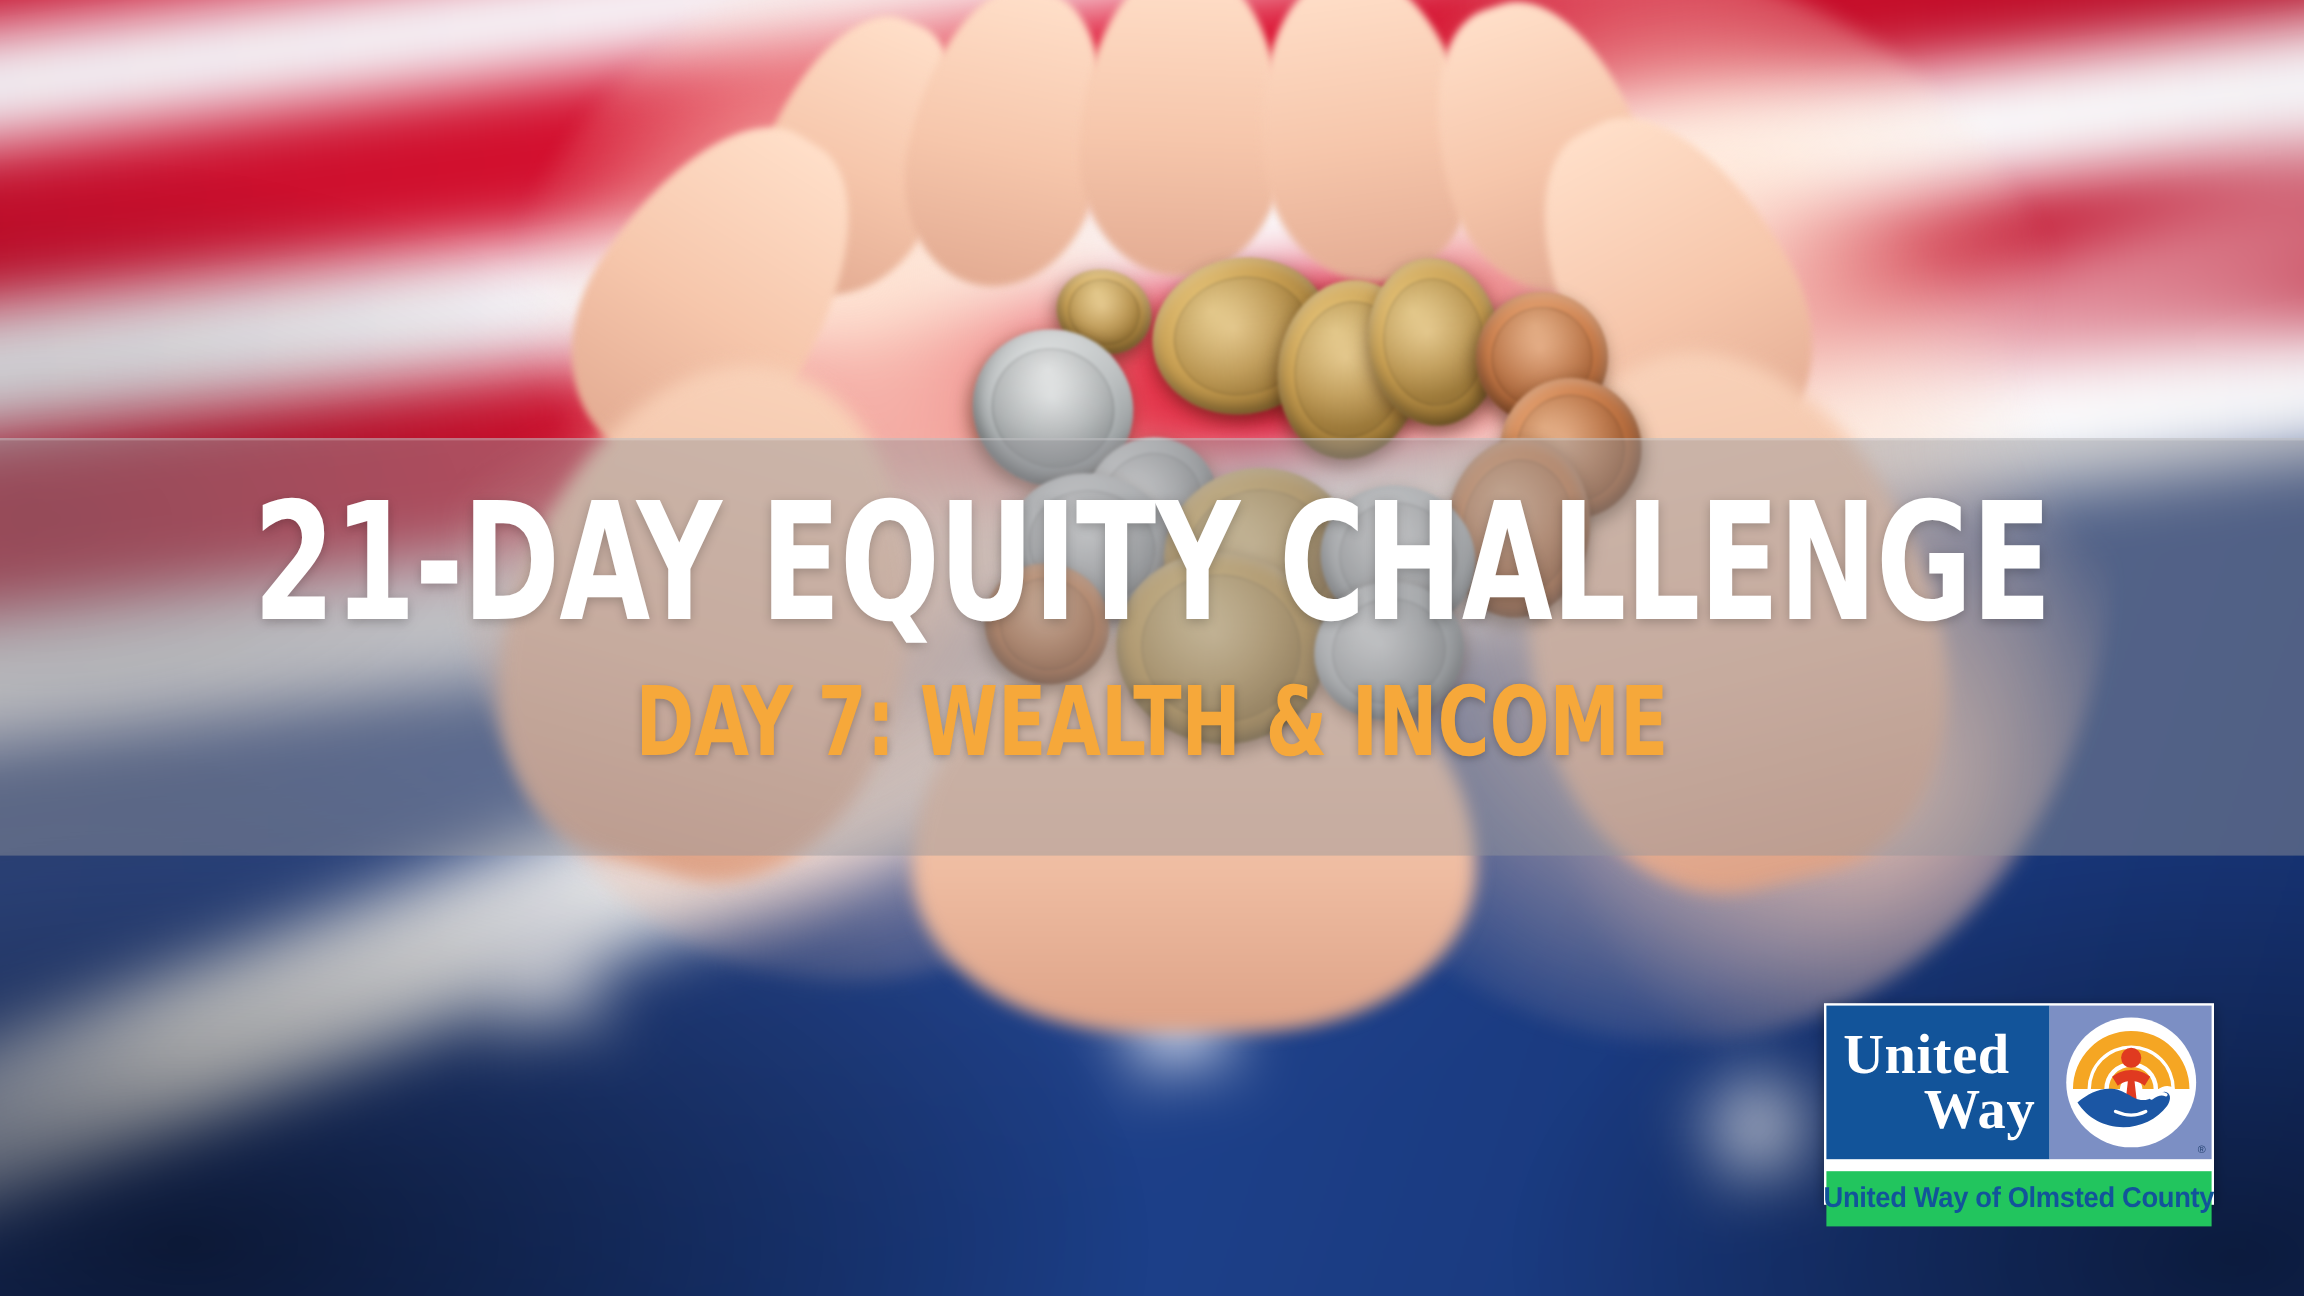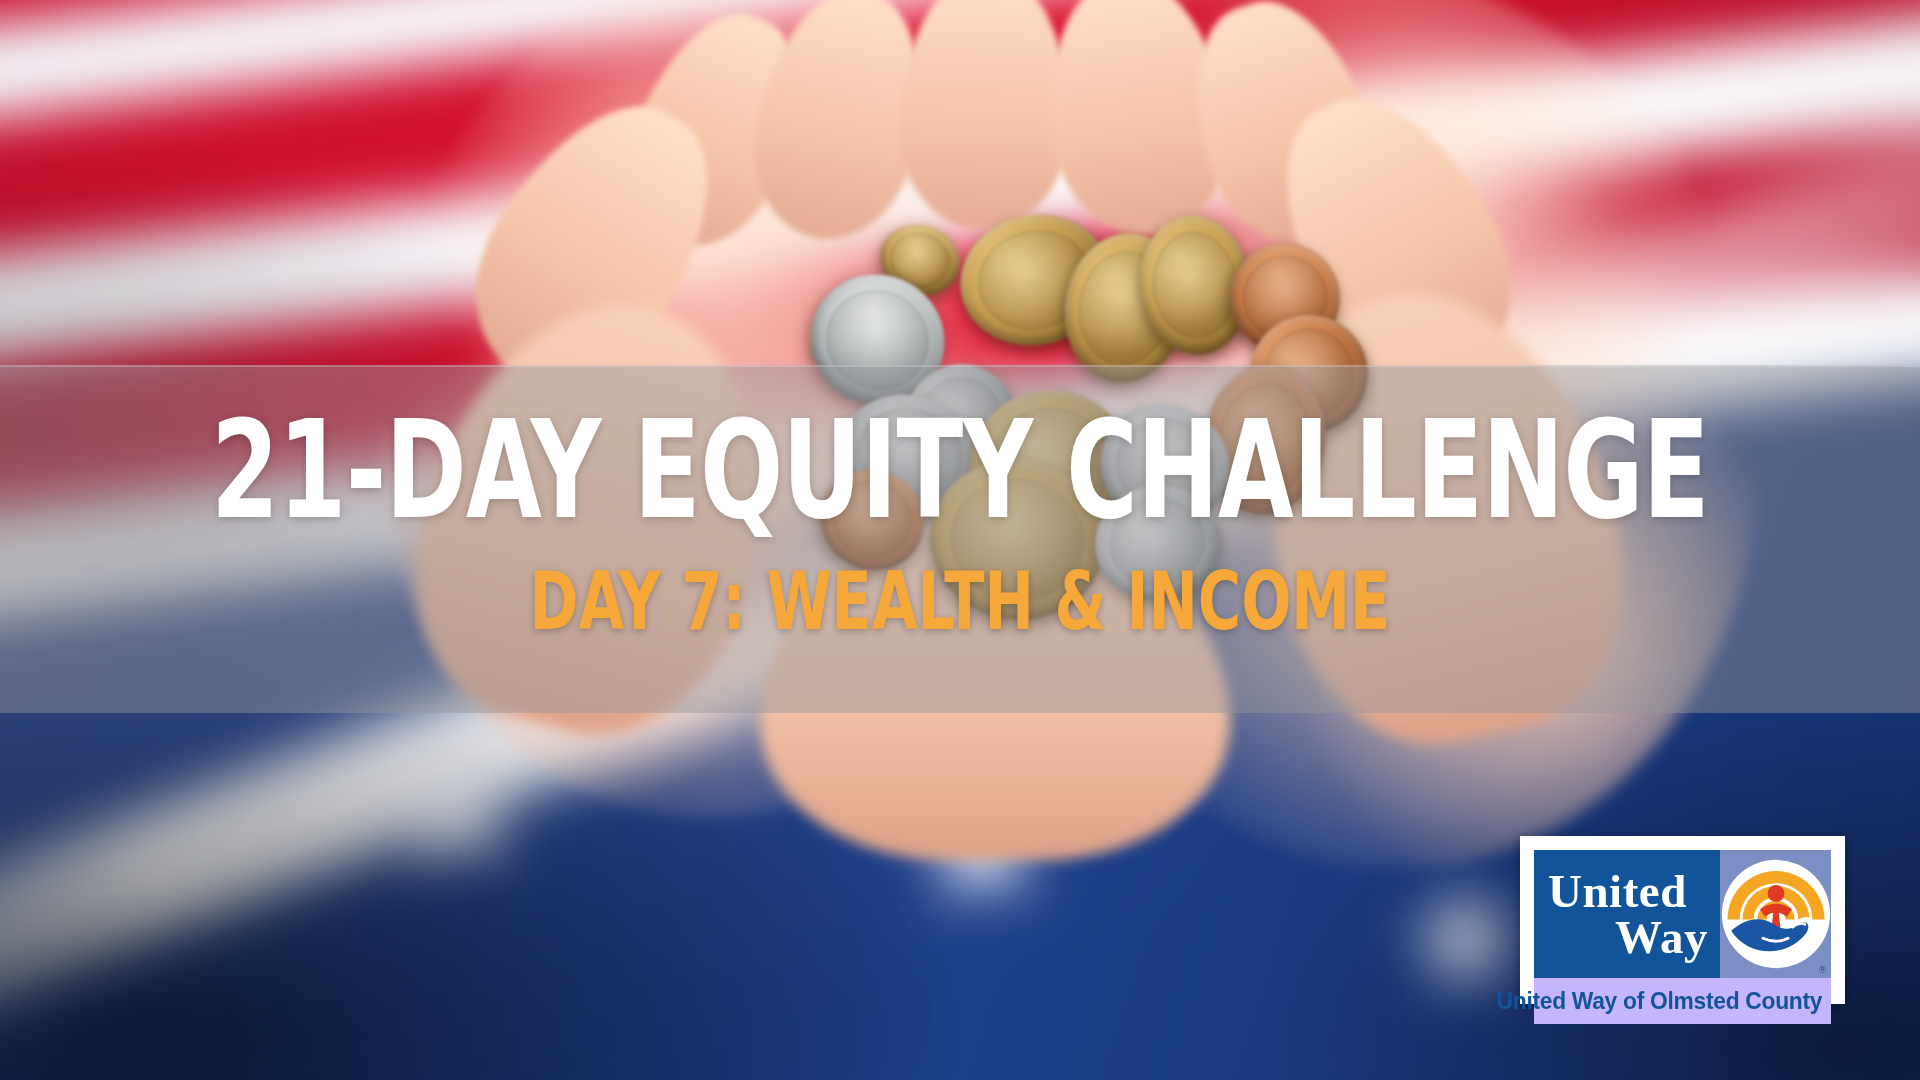--- a/index.html
+++ b/index.html
@@ -114,34 +114,34 @@
     color:#f6a83a;
     font-family:"Liberation Sans Narrow","DejaVu Sans Condensed","Liberation Sans",sans-serif;
     font-weight:700;font-size:80px;line-height:1;letter-spacing:0px;
     transform:scaleX(.82);transform-origin:50% 50%;
     white-space:nowrap;
     text-shadow:0 2px 8px rgba(0,0,0,.28);
   }
 
   
   .logo{position:absolute;left:1520px;top:836px;width:325px;height:168px;
-    background:#ffffff;padding:14px;box-sizing:border-box;
+    background:#ffffff;padding:2px;box-sizing:border-box;
     box-shadow:0 2px 10px rgba(0,0,0,.35);}
   .logo-top{display:flex;height:128px;}
   .logo-blue{flex:0 0 186px;background:#12549a;display:flex;flex-direction:column;
     justify-content:center;padding-left:14px;box-sizing:border-box;}
   .uw-l1,.uw-l2{color:#fff;font-family:"Liberation Serif",serif;font-weight:700;
     font-size:47px;line-height:.98;letter-spacing:.5px;}
   .uw-l2{align-self:flex-end;padding-right:12px;}
   .logo-mark{flex:1;background:#7c8fc4;position:relative;}
   .uwsym{position:absolute;left:50%;top:50%;transform:translate(-50%,-50%);}
   .reg{position:absolute;right:5px;bottom:3px;color:#23406e;font-size:9px;
     font-family:"Liberation Sans",sans-serif;}
-  .logo-bottom{height:46px;display:flex;align-items:center;justify-content:flex-end;
-    background:#c4b5fd;}
+  .logo-bottom{height:46px;display:flex;align-items:center;justify-content:center;
+    background:#22c55e;margin-top:10px;}
   .logo-bottom span{color:#12549a;font-family:"Liberation Sans",sans-serif;
     font-weight:700;font-size:24px;letter-spacing:-.3px;
     transform:scaleX(.95);transform-origin:50% 50%;white-space:nowrap;}
 </style>
 </head>
 <body>
 
 <div id="stage">
 
   <div class="bg">

